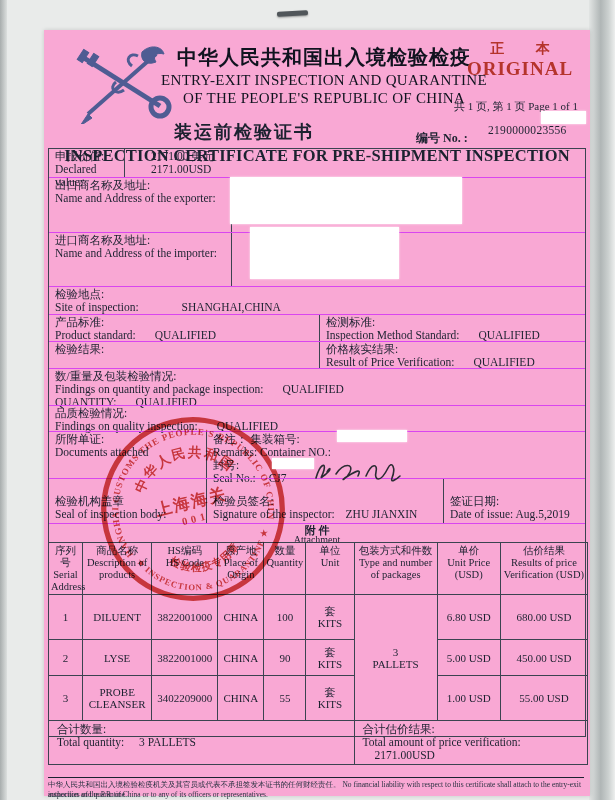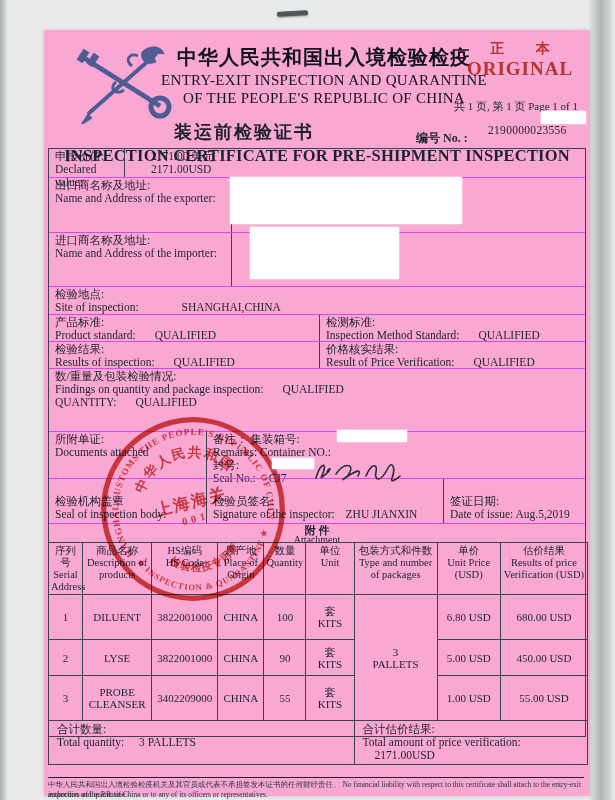--- a/index.html
+++ b/index.html
@@ -163,24 +163,20 @@
         <div class="ln">
           <span>Inspection Method Standard:</span>
           <span class="val">QUALIFIED</span>
         </div>
       </div>
     </div>
 
     <div class="row" style="top:192px;height:27px;">
       <div class="cell" style="width:270px;">
         <div class="ln">检验结果:</div>
-        <div class="ln">
-          <span>Results of inspection:</span>
-          <span class="val">QUALIFIED</span>
-        </div>
       </div>
       <div class="cell div" style="flex:1;">
         <div class="ln">价格核实结果:</div>
         <div class="ln">
           <span>Result of Price Verification:</span>
           <span class="val">QUALIFIED</span>
         </div>
       </div>
     </div>
 
@@ -191,20 +187,29 @@
           <span>Findings on quantity and package inspection:</span>
           <span class="val">QUALIFIED</span>
         </div>
         <div class="ln">
           <span>QUANTITY:</span>
           <span class="val">QUALIFIED</span>
         </div>
       </div>
     </div>
 
+    <div class="row" style="top:256px;height:26px;">
+      <div class="cell" style="width:100%;">
+        <div class="ln">品质检验情况:</div>
+        <div class="ln">
+          <span>Findings on quality inspection:</span>
+          <span class="val">QUALIFIED</span>
+        </div>
+      </div>
+    </div>
 
     <div class="row" style="top:282px;height:47px;">
       <div class="cell" style="width:157px;">
         <div class="ln">所附单证:</div>
         <div class="ln">Documents attached</div>
       </div>
       <div class="cell div" style="flex:1;">
         <div class="ln">备注： 集装箱号:</div>
         <div class="ln">
           <span>Remarks: Container NO.:</span>

